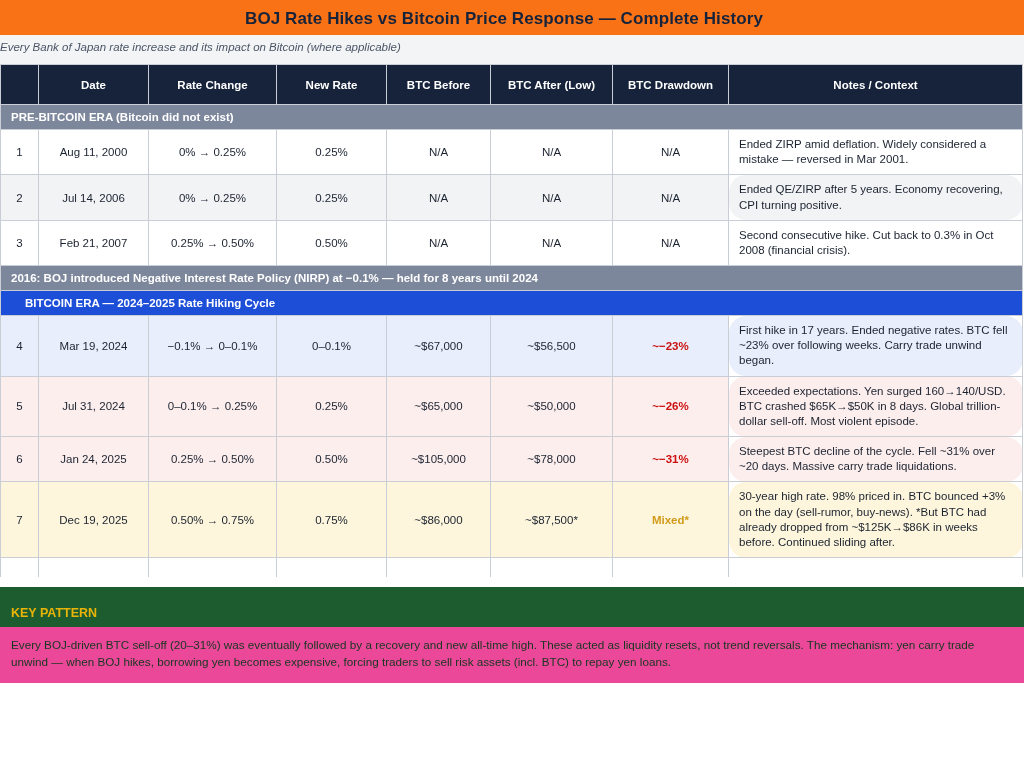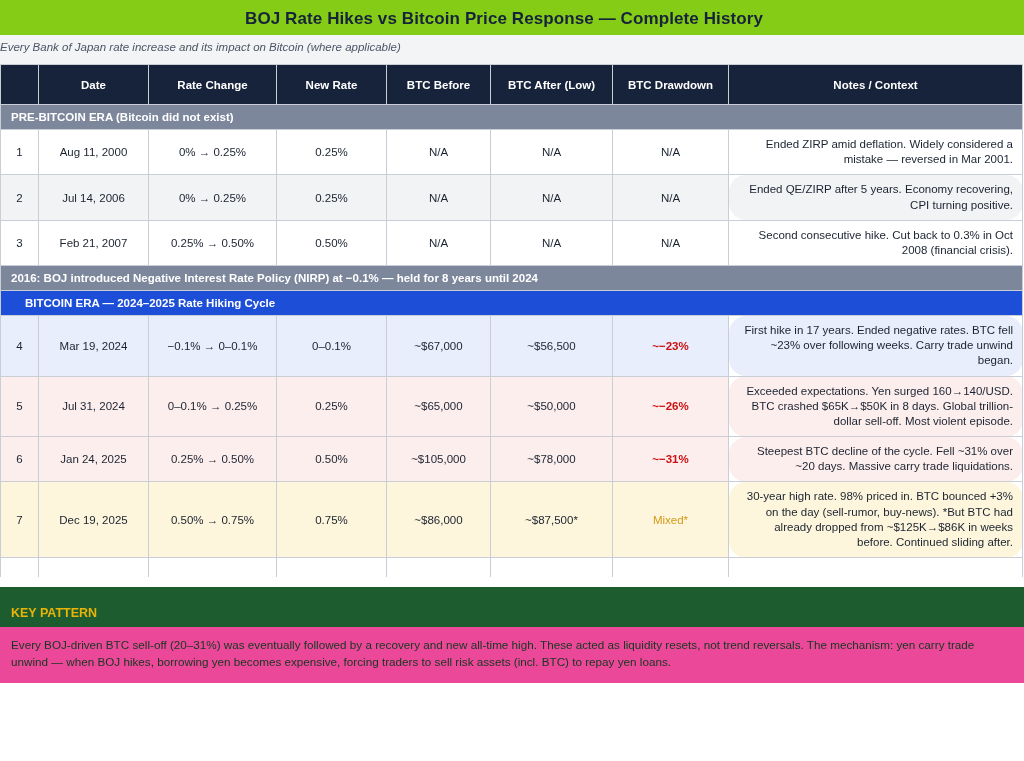--- a/index.html
+++ b/index.html
@@ -14,21 +14,21 @@
     color: #1b2330;
     overflow: hidden;
   }
   .page {
     width: 1024px;
     height: 761px;
     position: relative;
     background: #ffffff;
   }
   .title-bar {
-    background: #84cc16;
+    background: #f97316;
     padding: 9px 16px 6px 0;
     text-align: center;
   }
   .title {
     font-size: 17px;
     font-weight: bold;
     color: #16233b;
     letter-spacing: 0.1px;
   }
   .subtitle-bar {
@@ -64,21 +64,21 @@
   .col-date { width: 110px; }
   .col-change { width: 128px; }
   .col-newrate { width: 110px; }
   .col-before { width: 104px; }
   .col-after { width: 122px; }
   .col-draw { width: 116px; }
   .col-notes { width: 294px; }
 
   td.c { text-align: center; }
   td.notes {
-    text-align: right;
+    text-align: left;
     padding: 7px 9px 7px 10px;
     line-height: 1.32;
     font-size: 11.5px;
     color: #1b2330;
     border-radius: 17px;
   }
   .band td {
     color: #ffffff;
     font-weight: bold;
     font-size: 12px;
@@ -104,21 +104,21 @@
   tr.row-pink td { background: #fdeeee; }
   tr.row-pink2 td { background: #fdeeee; }
   tr.row-yellow td { background: #fdf6dc; }
   tr.row-empty td { background: #ffffff; height: 17px; border-left: 1px solid #c9ced6; border-right: 1px solid #c9ced6; border-top: 1px solid #c9ced6; border-bottom: 1px solid #ffffff;}
   .draw-red {
     color: #cc1111;
     font-weight: bold;
   }
   .draw-mixed {
     color: #d39a1a;
-    font-weight: normal;
+    font-weight: bold;
   }
   .keypattern-bar {
     background: #1d5c2e;
     color: #eab308;
     font-weight: bold;
     font-size: 12.5px;
     padding: 19px 0 7px 11px;
     margin-top: 9px;
   }
   .keypattern-body {

